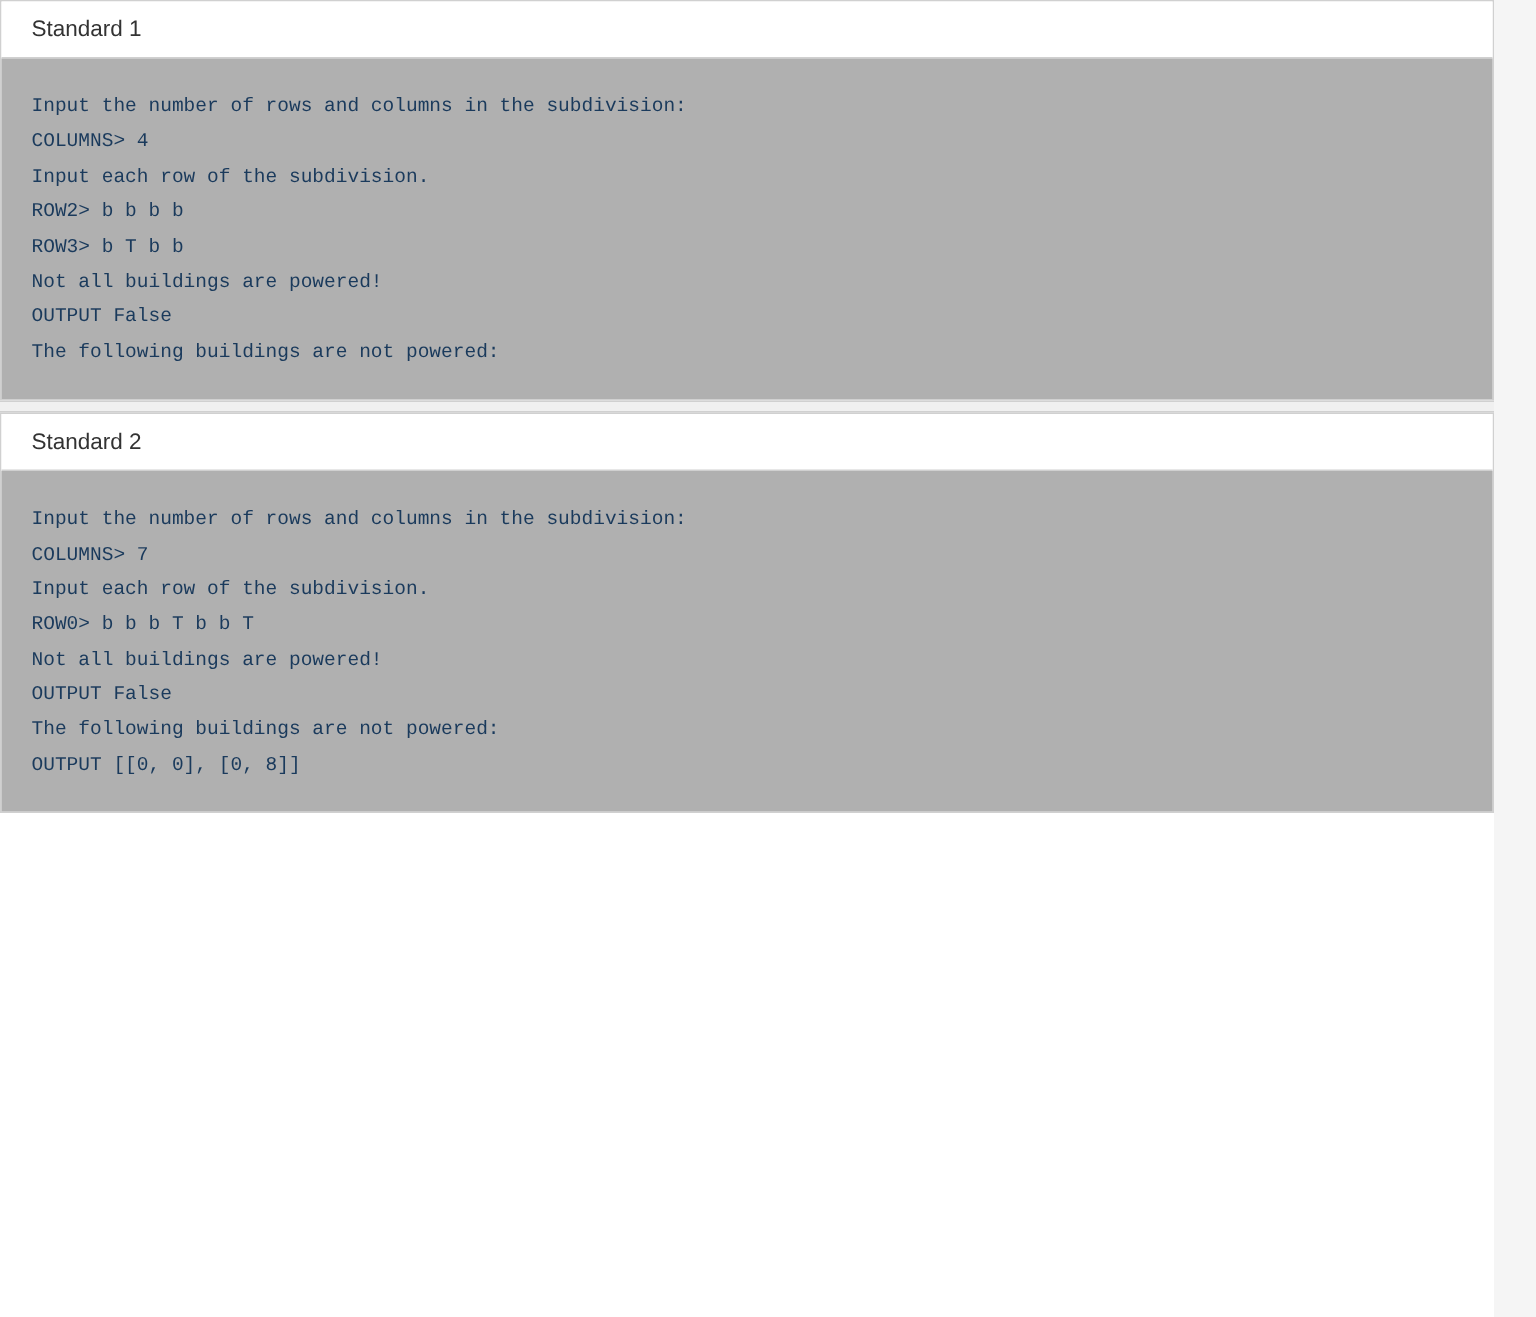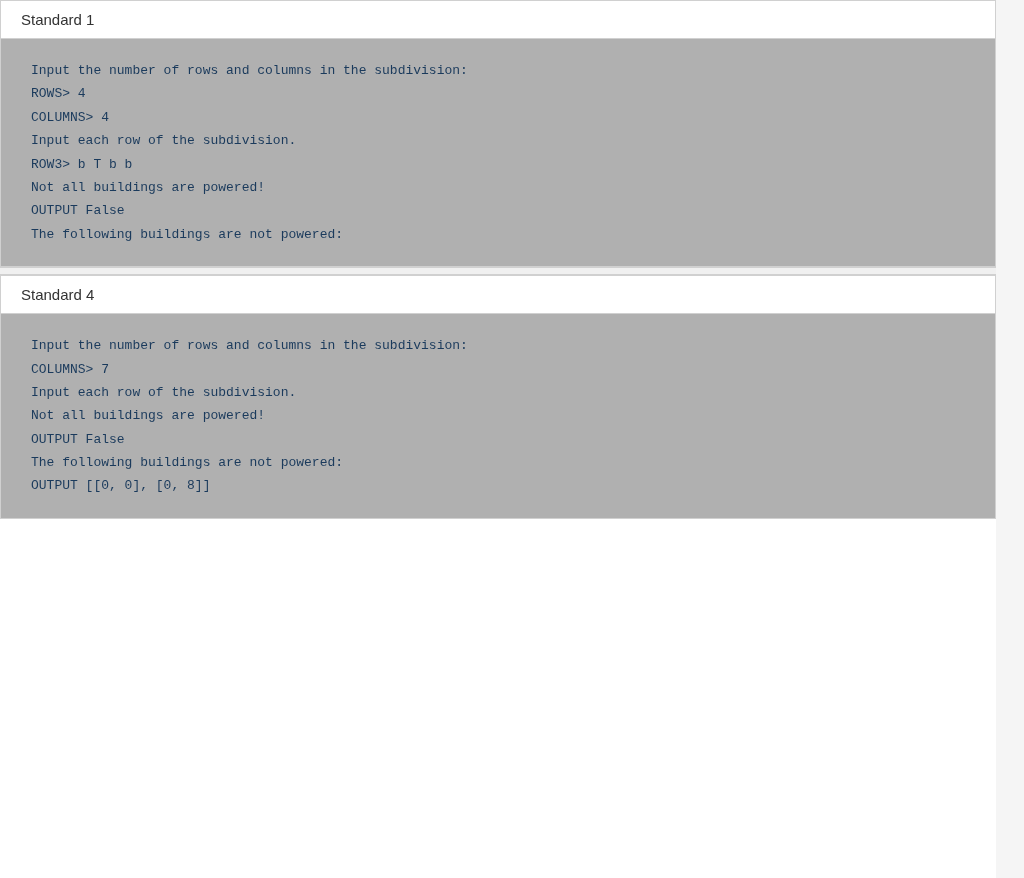--- a/index.html
+++ b/index.html
@@ -31,21 +31,21 @@
       background: #ffffff;
       padding: 10px 20px;
       font-size: 15px;
       font-weight: normal;
       color: #333;
       border-bottom: 1px solid #d0d0d0;
     }
 
     .terminal-block {
       background: #b0b0b0;
-      padding: 20px 30px;
+      padding: 20px 20px;
       font-family: 'Courier New', Courier, monospace;
       font-size: 13px;
       color: #1a3a5c;
       line-height: 1.8;
       min-height: 200px;
     }
 
     .terminal-block .line {
       display: block;
       white-space: pre;
@@ -59,35 +59,36 @@
     }
   </style>
 </head>
 <body>
 
 <div class="page-container">
 <div class="standard-section">
       <div class="standard-header">Standard 1</div>
       <div class="terminal-block">
         <span class="line">Input the number of rows and columns in the subdivision:</span>
-        <span class="line">ROWS&gt; 4</span>
         <span class="line">COLUMNS&gt; 4</span>
         <span class="line">Input each row of the subdivision.</span>
+        <span class="line">ROW2&gt; b b b b</span>
         <span class="line">ROW3&gt; b T b b</span>
         <span class="line">Not all buildings are powered!</span>
         <span class="line">OUTPUT False</span>
         <span class="line">The following buildings are not powered:</span>
       </div>
     </div>
     <div class="section-divider"></div>
     <div class="standard-section">
-      <div class="standard-header">Standard 4</div>
+      <div class="standard-header">Standard 2</div>
       <div class="terminal-block">
         <span class="line">Input the number of rows and columns in the subdivision:</span>
         <span class="line">COLUMNS&gt; 7</span>
         <span class="line">Input each row of the subdivision.</span>
+        <span class="line">ROW0&gt; b b b T b b T</span>
         <span class="line">Not all buildings are powered!</span>
         <span class="line">OUTPUT False</span>
         <span class="line">The following buildings are not powered:</span>
         <span class="line">OUTPUT [[0, 0], [0, 8]]</span>
       </div>
     </div>
   </div>
 
 </body></html>

